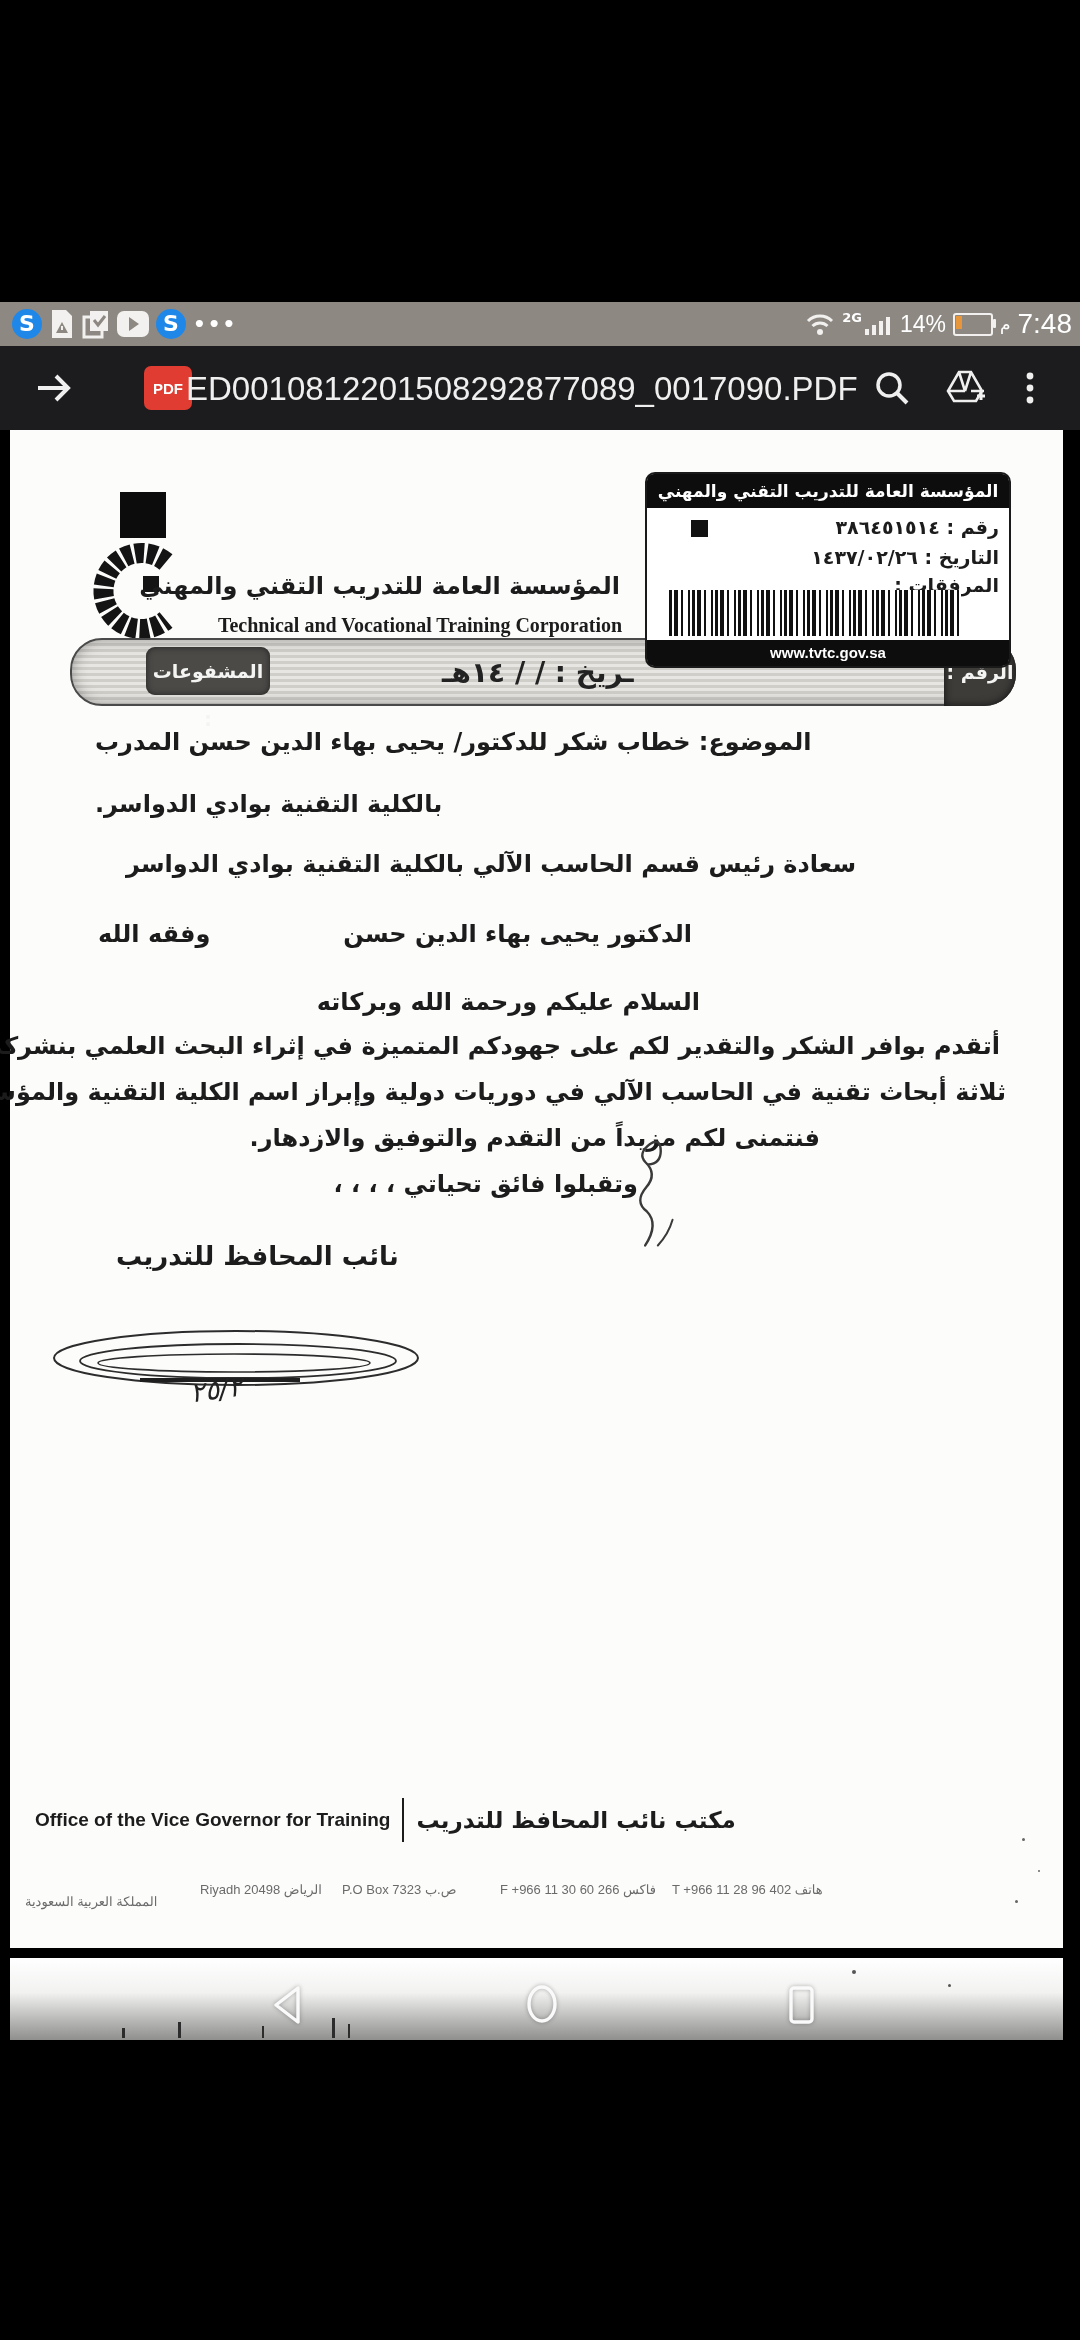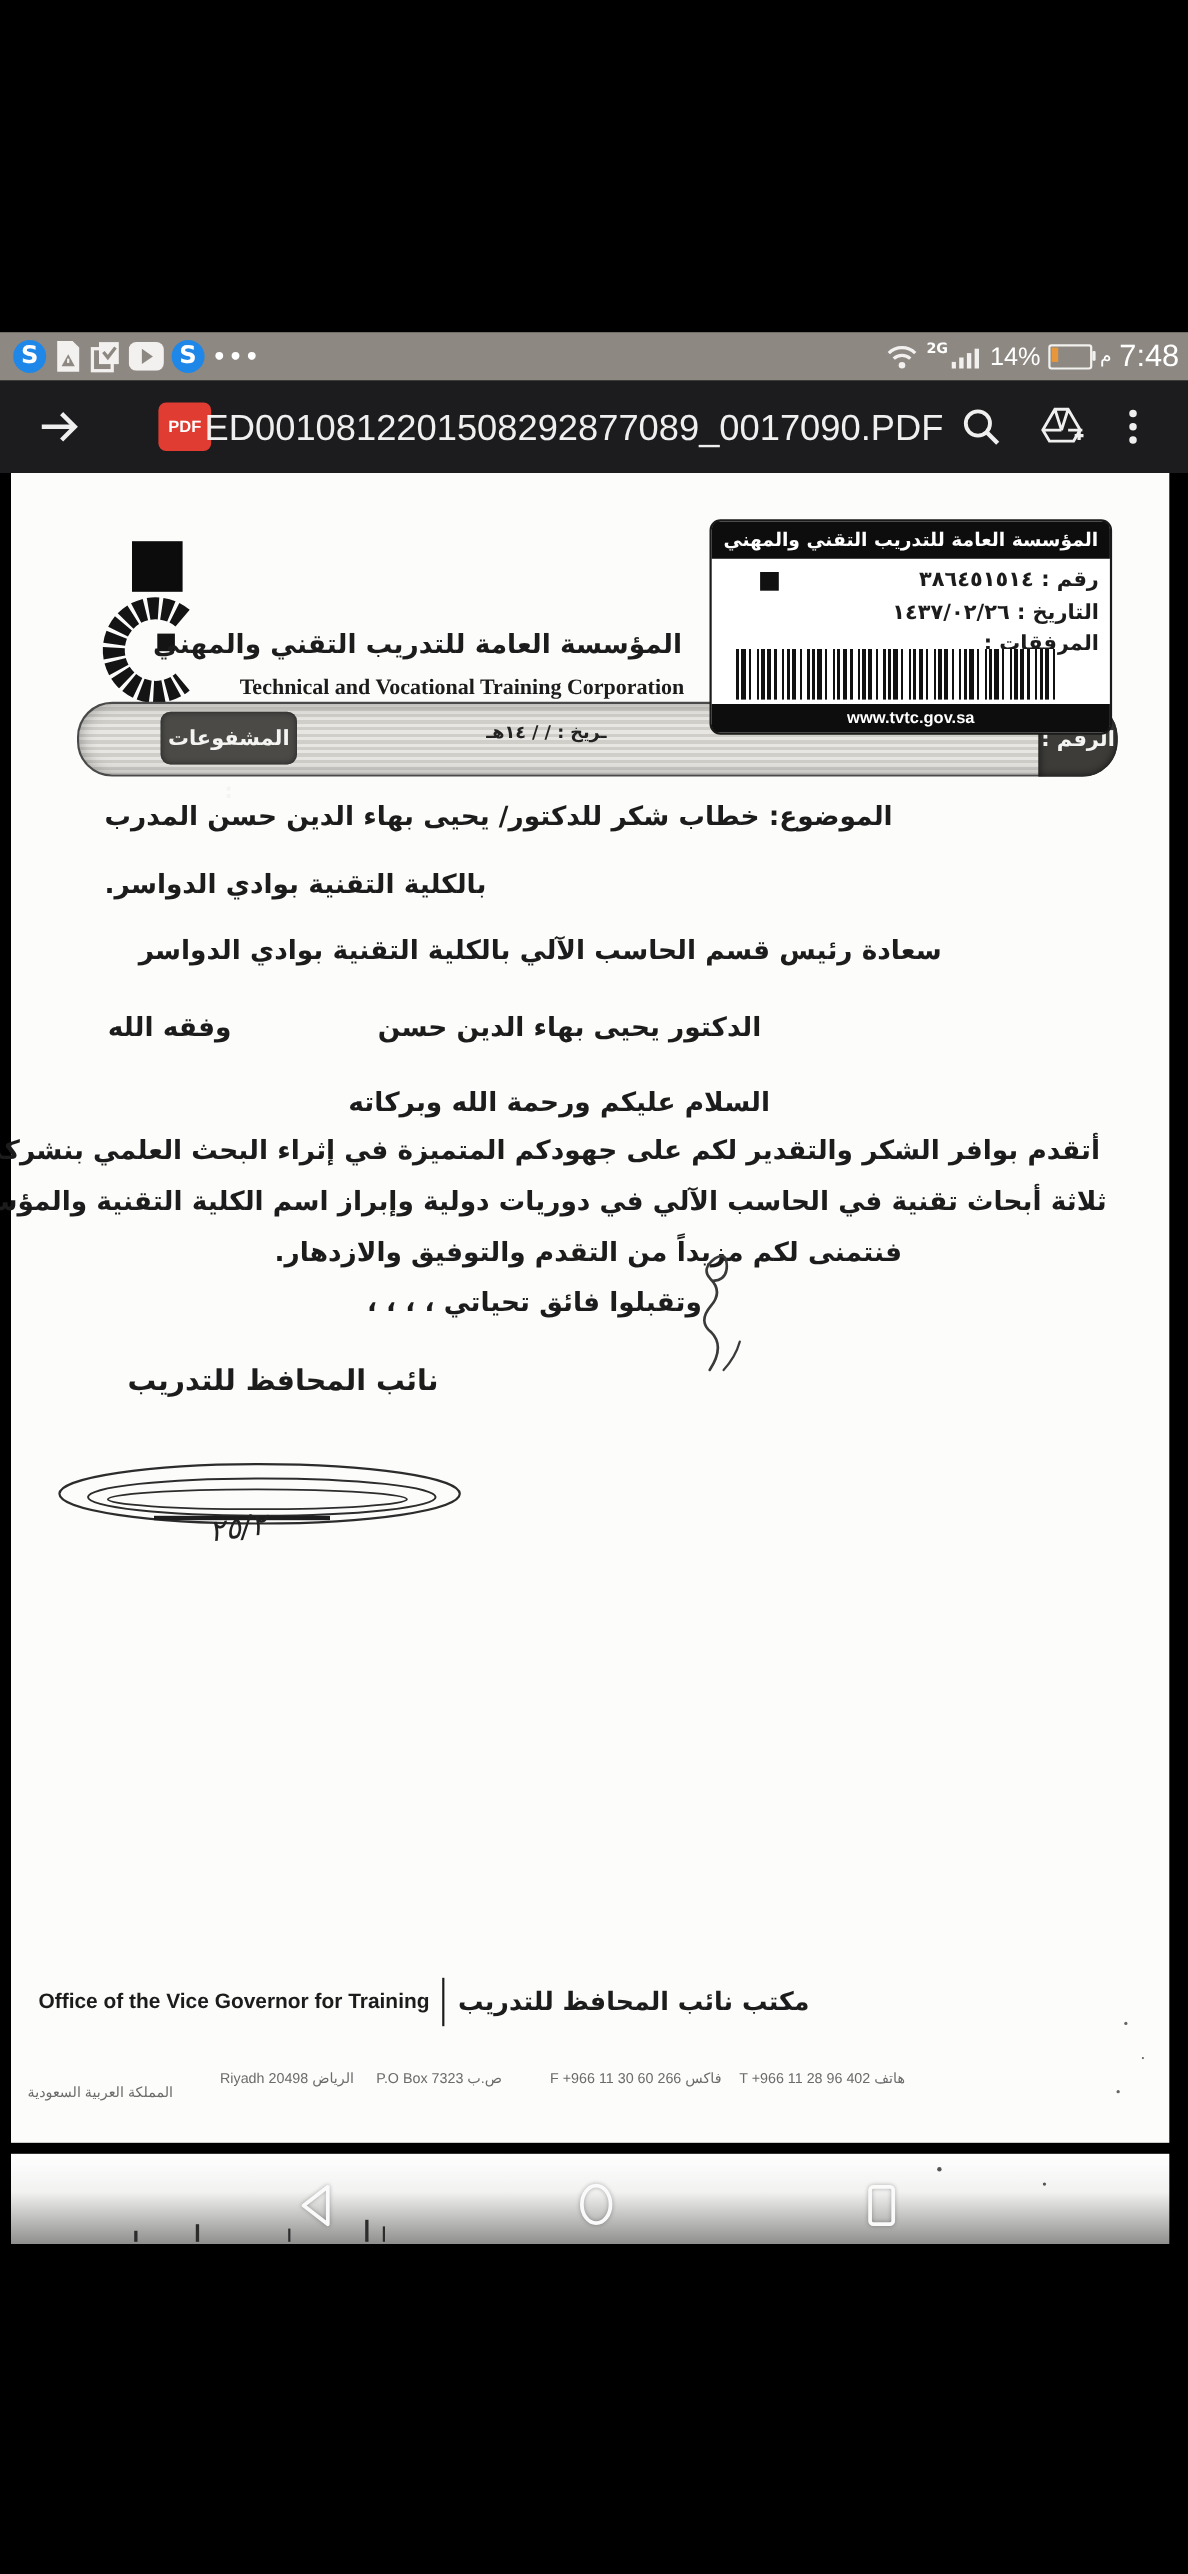--- a/index.html
+++ b/index.html
@@ -55,21 +55,21 @@
              border-radius:0 0 7px 7px;font-size:15px;text-align:center;line-height:26px;
              font-family:"Liberation Sans",sans-serif;font-weight:bold;}
   
   .refbar{position:absolute;left:60px;top:208px;width:942px;height:64px;z-index:2;
           border:2px solid #4a4a4a;border-radius:32px;
           background:repeating-linear-gradient(180deg,#e7e6e2 0 3px,#cfcec9 3px 6px);
           box-shadow:inset 0 0 14px rgba(60,60,60,.45);}
   .ref-attach{position:absolute;left:74px;top:7px;width:124px;height:48px;background:#4b4a47;color:#f4f4f2;
               border-radius:9px;font-size:19px;font-weight:bold;text-align:center;line-height:48px;direction:rtl;
               box-shadow:inset 0 0 6px #222;}
-  .ref-date{position:absolute;left:370px;top:16px;font-size:16px;font-weight:bold;color:#222;direction:rtl;}
+  .ref-date{position:absolute;left:370px;top:16px;font-size:28px;font-weight:bold;color:#222;direction:rtl;}
   .ref-num{position:absolute;right:-2px;top:-2px;width:72px;height:68px;background:#3d3c39;color:#f4f4f2;
            border-radius:0 32px 32px 0;font-size:19px;font-weight:bold;text-align:center;line-height:68px;direction:rtl;
            box-shadow:inset 0 0 8px #111;}
   
   .subject1{left:85px;top:298px;font-size:24px;font-weight:bold;text-align:right;}
   .subject2{left:85px;top:360px;font-size:24px;font-weight:bold;}
   .rec1{right:207px;top:420px;font-size:24px;font-weight:bold;}
   .rec2{right:371px;top:490px;font-size:24px;font-weight:bold;}
   .blessing{left:88px;top:490px;font-size:24px;font-weight:bold;}
   .salut{right:363px;top:558px;font-size:24px;font-weight:bold;}

